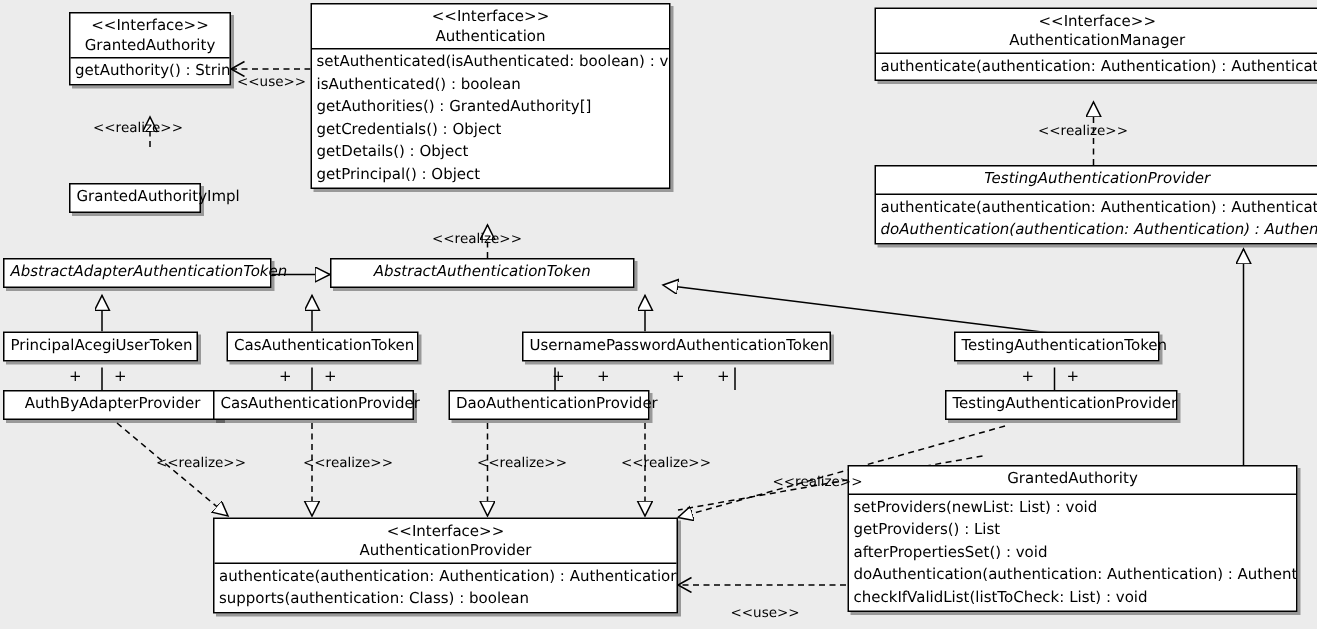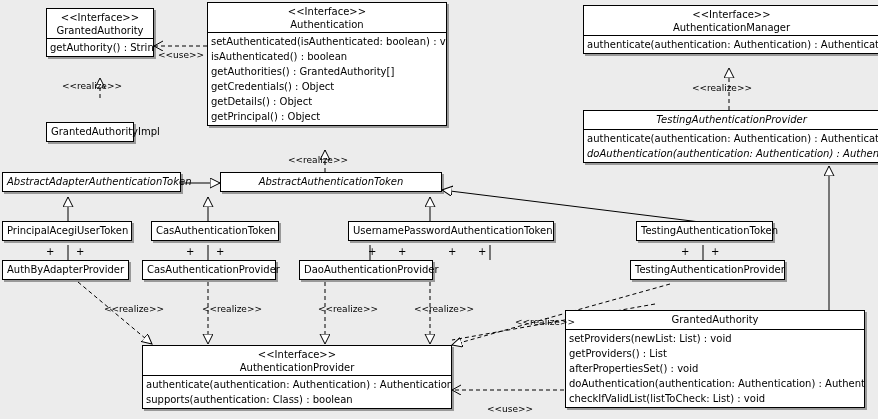--- a/index.html
+++ b/index.html
@@ -224,41 +224,41 @@
     <div class="ops">
       <div class="op">authenticate(authentication: Authentication) : Authentication</div>
       <div class="op abstract">doAuthentication(authentication: Authentication) : Authentication</div>
     </div>
   </div>
 
   <div class="box" style="left:2px; top:172px; width:179px;">
     <div class="name-only abstract">AbstractAdapterAuthenticationToken</div>
   </div>
 
-  <div class="box" style="left:220px; top:172px; width:222px;">
+  <div class="box" style="left:220px; top:172px; width:203px;">
     <div class="name-only abstract">AbstractAuthenticationToken</div>
   </div>
 
   <div class="box" style="left:2px; top:221px; width:130px;">
     <div class="name-only">PrincipalAcegiUserToken</div>
   </div>
 
   <div class="box" style="left:151px; top:221px; width:128px;">
     <div class="name-only">CasAuthenticationToken</div>
   </div>
 
   <div class="box" style="left:348px; top:221px; width:206px;">
     <div class="name-only">UsernamePasswordAuthenticationToken</div>
   </div>
 
   <div class="box" style="left:636px; top:221px; width:137px;">
     <div class="name-only">TestingAuthenticationToken</div>
   </div>
 
-  <div class="box" style="left:2px; top:260px; width:127px;">
+  <div class="box" style="left:2px; top:260px; width:146px;">
     <div class="name-only">AuthByAdapterProvider</div>
   </div>
 
   <div class="box" style="left:142px; top:260px; width:134px;">
     <div class="name-only">CasAuthenticationProvider</div>
   </div>
 
   <div class="box" style="left:299px; top:260px; width:134px;">
     <div class="name-only">DaoAuthenticationProvider</div>
   </div>

